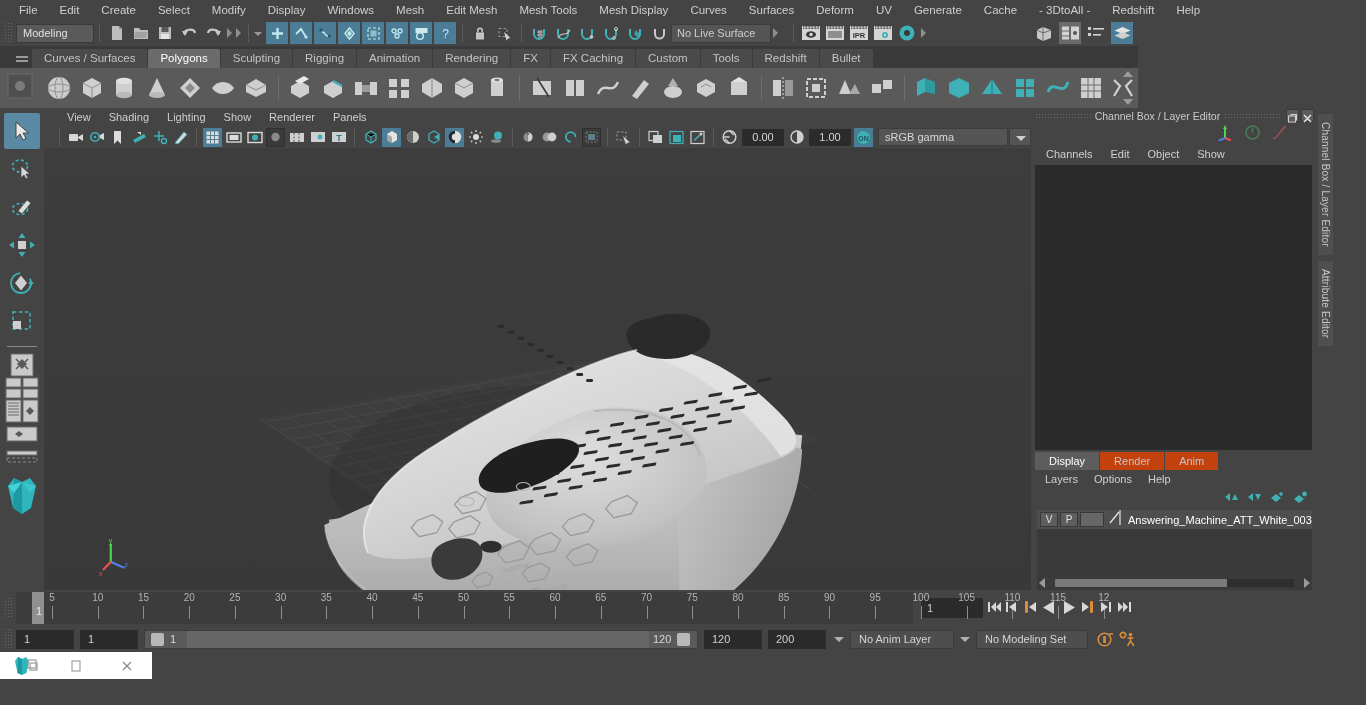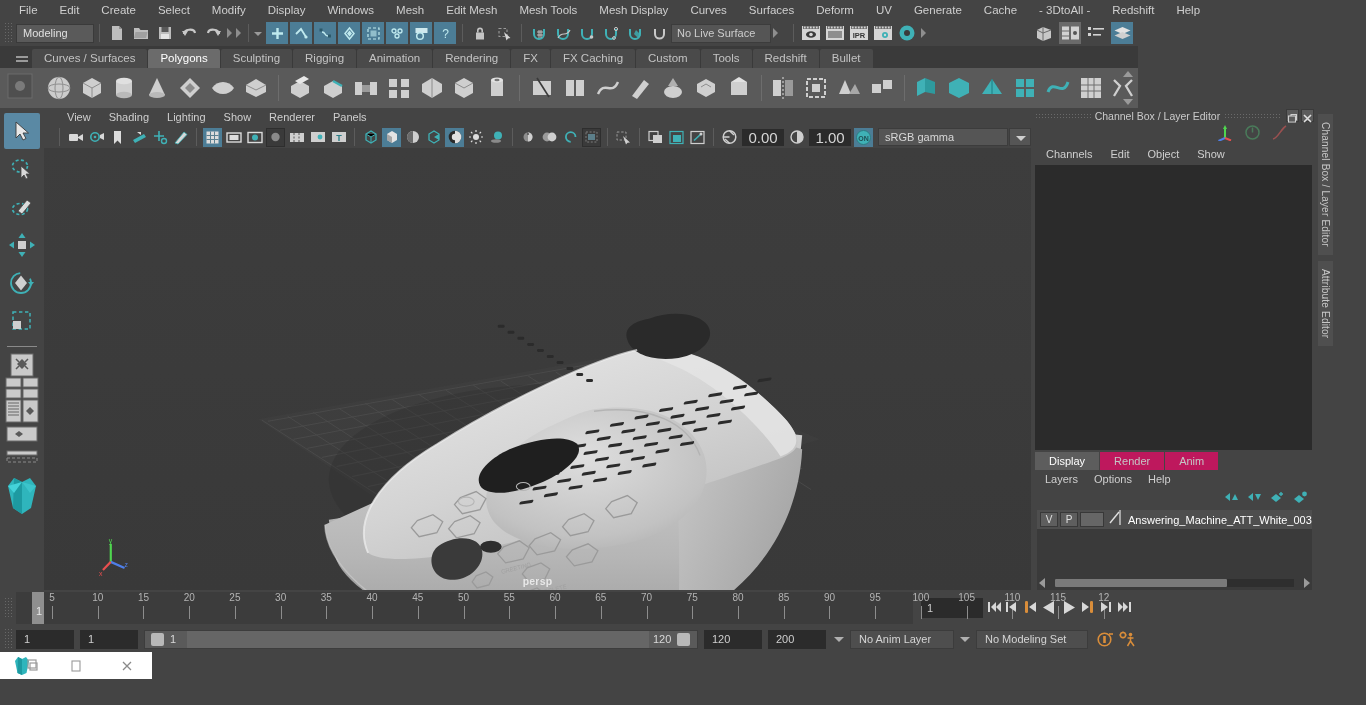--- a/index.html
+++ b/index.html
@@ -106,21 +106,21 @@
   .vp-menubar { height: 18px; background: #444; display:flex; align-items:center; padding-left: 14px; }
   .vp-menubar .mi { font-size: 11px; color: #cfcfcf; padding: 0 9px; line-height: 18px; }
   .vp-toolbar {
     height: 22px; background: #444; display: flex; align-items: center;
     padding-left: 10px; gap: 0;
   }
   .vbtn { width: 19px; height: 19px; display:flex; align-items:center; justify-content:center; margin: 0 1px; }
   .vbtn.on { background: #4c7d96; }
   .vbtn.dk { background: #3a3a3a; border: 1px solid #2e2e2e;}
   .numfield {
-    width: 42px; height: 17px; background: #2b2b2b; color:#d5d5d5; font-size:15px;
+    width: 42px; height: 17px; background: #2b2b2b; color:#d5d5d5; font-size:11px;
     line-height: 17px; text-align: center; margin: 0 2px;
   }
   .gammafield {
     width: 130px; height: 18px; background: #555; color:#d8d8d8; font-size:11px;
     line-height: 17px; padding-left: 6px; margin-left: 4px; border:1px solid #3c3c3c;
   }
   .gammadrop {
     width: 22px; height: 18px; background: #555; border:1px solid #3c3c3c; margin-left:1px; position:relative;
   }
   .gammadrop:after{content:"";position:absolute;left:6px;top:7px;border-left:5px solid transparent;border-right:5px solid transparent;border-top:5px solid #cfcfcf;}
@@ -135,21 +135,21 @@
   .rightpanel { width: 302px; background: #444; display:flex; flex-direction: column; }
   .cb-titlebar { height: 15px; display: flex; align-items: center; position: relative; }
   .dotfill { flex:1; height: 6px; background-image: radial-gradient(#6a6a6a 0.8px, transparent 1px); background-size: 3px 3px; margin: 0 4px;}
   .cb-title { font-size: 10.5px; color: #cacaca; white-space: nowrap;}
   .cb-winbtn { width:13px;height:13px;background:#5c5c5c;border:1px solid #3a3a3a;margin-left:2px;position:relative;}
   .cb-iconrow { height: 22px; display:flex; align-items:center; justify-content:flex-end; padding-right: 30px; gap: 10px;}
   .cb-menubar { height: 18px; display: flex; align-items: center; padding-left: 6px;}
   .cb-menubar .mi { font-size: 11px; color: #cfcfcf; padding: 0 9px; }
   .cb-body { background: #2b2b2b; margin: 2px 6px 0 4px; flex: 1; }
   .layer-tabs { display:flex; align-items:flex-end; padding-left: 4px; height: 20px;}
-  .ltab { font-size:11px; color:#c5c5c5; padding: 3px 14px 3px 14px; background:#be185d; margin-right:1px;}
+  .ltab { font-size:11px; color:#c5c5c5; padding: 3px 14px 3px 14px; background:#c2410c; margin-right:1px;}
   .ltab.active { background:#5d5d5d; color:#fff;}
   .layer-menubar { height:18px; display:flex; align-items:center; padding-left: 6px; }
   .layer-menubar .mi { font-size:11px; color:#cfcfcf; padding: 0 8px;}
   .layer-btnrow { height: 20px; display:flex; align-items:center; justify-content:flex-end; padding-right:10px; gap:8px;}
   .layer-list { background:#3a3a3a; margin: 2px 6px 0 6px; height: 80px; position: relative;}
   .layer-row { height:19px; background:#4e4e4e; display:flex; align-items:center; padding-left:3px; gap:2px;}
   .lbadge { width:18px;height:15px;background:#5e5e5e;border:1px solid #383838;color:#e0e0e0;font-size:10px;text-align:center;line-height:13px;}
   .lswatch { width:24px;height:15px;background:#666;border:1px solid #383838;}
   .layername { color:#fff; font-size:11px; white-space:nowrap; overflow:hidden; margin-left:4px;}
   .hscroll { position:absolute; left:2px; right:2px; bottom:2px; height:10px; display:flex; align-items:center;}
@@ -1199,21 +1199,20 @@
 
           <g transform="translate(60,390)">
             <path d="M8 22 L8 4" stroke="#4fd64f" stroke-width="2.2"></path>
             <path d="M8 22 L22 28" stroke="#4f7fe8" stroke-width="2.2"></path>
             <path d="M8 22 L0 30" stroke="#e84f4f" stroke-width="2.2"></path>
             <text x="6" y="3" font-size="7" fill="#4fd64f" font-family="Liberation Sans">y</text>
             <text x="22" y="27" font-size="7" fill="#4f7fe8" font-family="Liberation Sans">z</text>
             <text x="-4" y="36" font-size="7" fill="#e84f4f" font-family="Liberation Sans">x</text>
           </g>
         </svg>
-        <div class="vplabel">persp</div>
       </div>
     </div>
 
     <div class="rightpanel">
       <div class="cb-titlebar">
         <div class="dotfill"></div>
         <div class="cb-title">Channel Box / Layer Editor</div>
         <div class="dotfill"></div>
         <div class="cb-winbtn">
           <svg width="11" height="11" viewBox="0 0 11 11">

